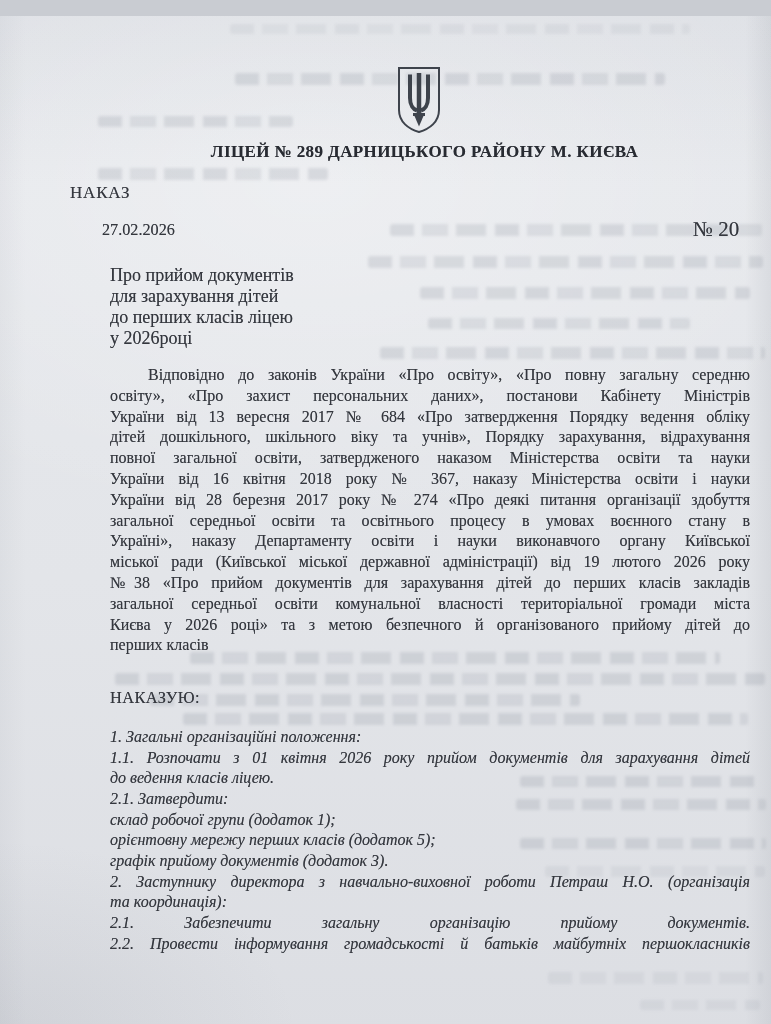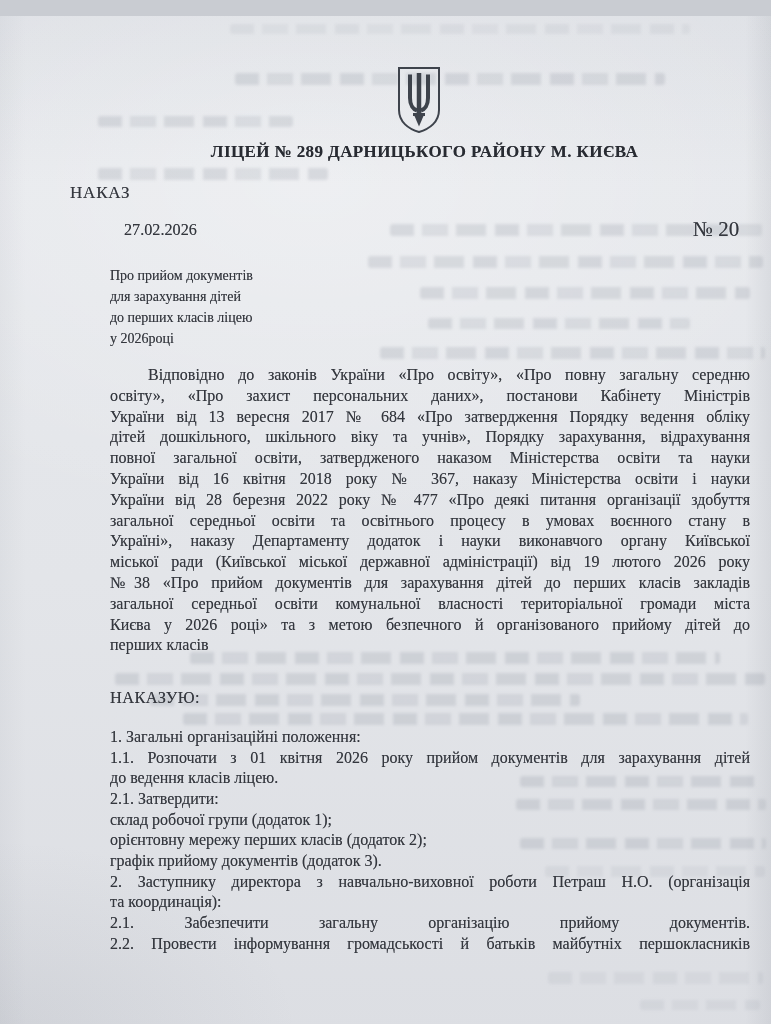--- a/index.html
+++ b/index.html
@@ -30,33 +30,33 @@
       rgba(120,127,140,.35) 66px 96px, rgba(0,0,0,0) 96px 105px);
   }
   .ghost.soft{opacity:.26;}
   
   .emblem{left:394px;top:50px;width:50px;height:68px;}
   .title{
     left:70px;right:0;top:126px;text-align:center;
     font-weight:bold;font-size:17px;letter-spacing:.4px;color:#282b32;
   }
   .doctype{left:70px;right:0;top:167px;text-align:left;font-size:17px;letter-spacing:.8px;}
-  .date{left:124px;top:205px;font-size:16.2px;}
+  .date{left:102px;top:205px;font-size:16.2px;}
   .number{left:693px;top:201px;font-size:21px;}
   
   .subject{left:110px;top:249px;width:340px;}
-  .sline{line-height:21px;font-size:14px;}
+  .sline{line-height:21px;font-size:18px;}
   
   .preamble{left:110px;top:349px;width:640px;font-size:16px;}
   .pline{line-height:20.8px;}
   .fill{text-align:justify;text-align-last:justify;}
   [data-repeat="document.preamble_lines"] > .pline:first-child{text-indent:38px;}
   
   .orderhead{left:110px;top:672px;font-size:16.4px;letter-spacing:.4px;}
-  .orderlist{left:110px;top:711px;width:640px;font-size:16px;}
+  .orderlist{left:110px;top:711px;width:640px;font-size:16px;font-style:italic;}
   .oline{line-height:20.65px;}
 </style>
 </head>
 <body>
 
 <div class="page">
 
   <div class="ghost soft" style="left:230px;top:8px;width:460px;height:10px;"></div>
   <div class="ghost" style="left:235px;top:57px;width:430px;height:12px;"></div>
   <div class="ghost" style="left:98px;top:100px;width:195px;height:11px;"></div>
@@ -103,40 +103,40 @@
     </div>
 
   <div class="abs preamble">
     <div data-repeat="document.preamble_lines">
         <div class="pline fill">Відповідно до законів України «Про освіту», «Про повну загальну середню</div>
         <div class="pline fill">освіту», «Про захист персональних даних», постанови Кабінету Міністрів</div>
         <div class="pline fill">України від 13 вересня 2017 № 684 «Про затвердження Порядку ведення обліку</div>
         <div class="pline fill">дітей дошкільного, шкільного віку та учнів», Порядку зарахування, відрахування</div>
         <div class="pline fill">повної загальної освіти, затвердженого наказом Міністерства освіти та науки</div>
         <div class="pline fill">України від 16 квітня 2018 року № 367, наказу Міністерства освіти і науки</div>
-        <div class="pline fill">України від 28 березня 2022 року № 477 «Про деякі питання організації здобуття</div>
+        <div class="pline fill">України від 28 березня 2017 року № 274 «Про деякі питання організації здобуття</div>
         <div class="pline fill">загальної середньої освіти та освітнього процесу в умовах воєнного стану в</div>
-        <div class="pline fill">Україні», наказу Департаменту додаток і науки виконавчого органу Київської</div>
+        <div class="pline fill">Україні», наказу Департаменту освіти і науки виконавчого органу Київської</div>
         <div class="pline fill">міської ради (Київської міської державної адміністрації) від 19 лютого 2026 року</div>
         <div class="pline fill">№38 «Про прийом документів для зарахування дітей до перших класів закладів</div>
         <div class="pline fill">загальної середньої освіти комунальної власності територіальної громади міста</div>
         <div class="pline fill">Києва у 2026 році» та з метою безпечного й організованого прийому дітей до</div>
       </div>
     <div class="pline">перших класів</div>
   </div>
 
   <div class="abs orderhead">НАКАЗУЮ:</div>
 
   <div class="abs orderlist">
     <div class="oline">1. Загальні організаційні положення:</div>
     <div class="oline fill">1.1. Розпочати з 01 квітня 2026 року прийом документів для зарахування дітей</div>
     <div class="oline">до ведення класів ліцею.</div>
     <div class="oline">2.1. Затвердити:</div>
     <div class="oline">склад робочої групи (додаток 1);</div>
-    <div class="oline">орієнтовну мережу перших класів (додаток 2);</div>
+    <div class="oline">орієнтовну мережу перших класів (додаток 5);</div>
     <div class="oline">графік прийому документів (додаток 3).</div>
     <div class="oline fill">2. Заступнику директора з навчально-виховної роботи Петраш Н.О. (організація</div>
     <div class="oline">та координація):</div>
     <div class="oline fill">2.1. Забезпечити загальну організацію прийому документів.</div>
     <div class="oline fill">2.2. Провести інформування громадськості й батьків майбутніх першокласників</div>
   </div>
 
 </div>
 
 </body></html>

